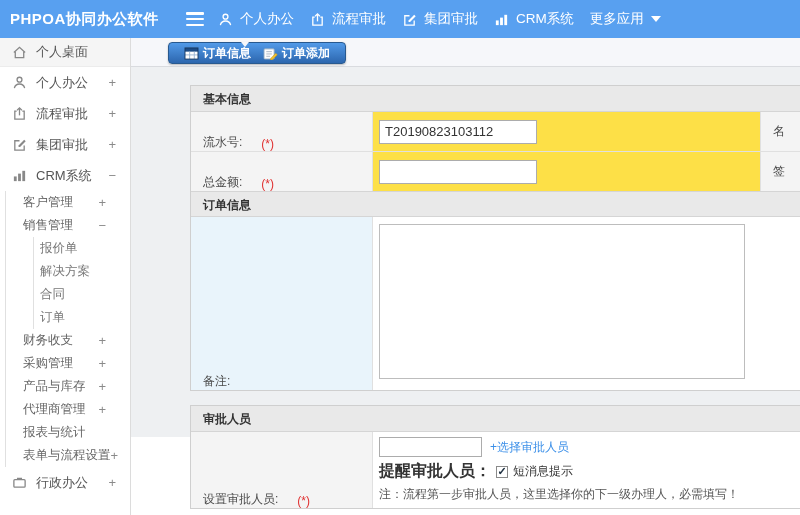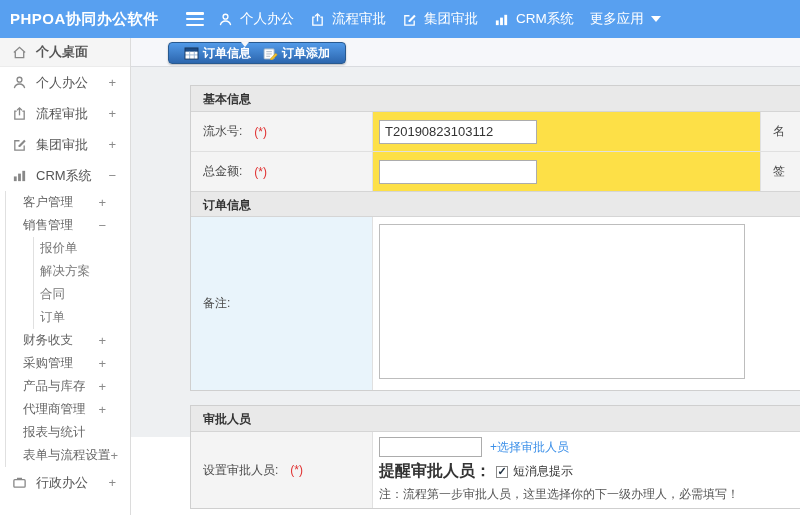--- a/index.html
+++ b/index.html
@@ -12,21 +12,21 @@
   .logo { position:absolute; left:10px; top:0; height:38px; line-height:38px; font-size:15px; font-weight:600; letter-spacing:.5px; }
   .hamburger { position:absolute; left:186px; top:12px; width:18px; height:14px; display:flex; flex-direction:column; justify-content:space-between; cursor:pointer; }
   .hamburger span { display:block; height:2.5px; background:#fff; border-radius:1px; }
   .nav-items { position:absolute; left:218px; top:0; height:38px; display:flex; align-items:center; gap:16px; }
   .nav-item { display:flex; align-items:center; gap:7px; font-size:13.5px; color:#fff; cursor:pointer; white-space:nowrap; }
   .nav-item svg { display:block; }
 
   
   .sidebar { position:absolute; left:0; top:38px; width:131px; height:477px; background:#fff; border-right:1px solid #dcdcdc; overflow:hidden; }
   .sb-item { display:flex; align-items:center; gap:9px; height:31px; padding:0 14px 0 12px; font-size:13px; color:#555; cursor:pointer; }
-  .sb-item.first { height:29px; background:#f5f5f5; border-bottom:1px solid #ececec;font-weight:bold; }
+  .sb-item.first { height:29px; background:#f5f5f5; border-bottom:1px solid #ececec; }
   .sb-ico { color:#888; flex:0 0 auto; }
   .sb-label { flex:0 1 auto; white-space:nowrap; }
   .sb-toggle { margin-left:auto; color:#8a8a8a; font-size:13px; }
   .sb-group { margin-left:5px; border-left:1px solid #e0e0e0; }
   .sb-sub { display:flex; align-items:center; height:23px; padding:0 24px 0 17px; font-size:12.5px; color:#666; cursor:pointer; white-space:nowrap; }
   .sb-group2 { margin-left:27px; border-left:1px solid #e0e0e0; }
   .sb-group2 .sb-sub { padding-left:6px; height:23px; color:#777; }
 
   
   .content { position:absolute; left:131px; top:38px; width:669px; height:399px; background:#eef0f2; }
@@ -37,21 +37,21 @@
   .tab { display:flex; align-items:center; gap:4px; color:#fff; font-size:12px; font-weight:bold; cursor:pointer; padding:0 6px; white-space:nowrap; }
   .notch { position:absolute; left:72px; top:-1px; width:0; height:0; border-left:4px solid transparent; border-right:4px solid transparent; border-top:5px solid #f6f7fa; }
 
   .content-body { position:relative; height:448px; }
   .form-wrap { position:absolute; left:59px; top:18px; width:920px; }
   .panel { background:#fff; border:1px solid #cfcfcf; }
   .panel + .panel { margin-top:14px; }
   .section-header { height:26px; line-height:26px; background:#e9e9e9; border-bottom:1px solid #d5d5d5; font-size:12px; font-weight:bold; color:#333; padding-left:12px; }
   .form-row { display:flex; align-items:stretch; border-bottom:1px solid #e0e0e0; min-height:40px; }
   .form-row:last-child { border-bottom:none; }
-  .label-cell { width:182px; flex:0 0 182px; background:#f4f4f4; border-right:1px solid #e0e0e0; display:flex; align-items:center; gap:12px; padding-left:12px; font-size:12px; color:#4a4a4a; }
+  .label-cell { width:182px; flex:0 0 182px; background:#f4f4f4; border-right:1px solid #e0e0e0; display:flex; align-items:flex-end; gap:19px; padding-left:12px; font-size:12px; color:#4a4a4a; }
   .req { color:#e03131; font-style:normal; font-size:12px; }
   .input-cell { width:388px; flex:0 0 388px; background:#fde047; border-right:1px solid #e0e0e0; display:flex; align-items:center; padding-left:6px; }
   .label-cell2 { flex:1 1 auto; background:#f4f4f4; display:flex; align-items:center; padding-left:12px; font-size:12px; color:#4a4a4a; overflow:hidden; }
   .txt-input { width:158px; height:24px; border:1px solid #acacac; font-size:13px; color:#333; padding:0 5px; font-family:"Liberation Sans",sans-serif; background:#fff; }
   .remark-row { min-height:171px; }
   .remark-label { background:#e9f4fb; }
   .remark-cell { flex:1 1 auto; background:#fff; padding:7px 0 7px 6px; }
   .remark-area { width:366px; height:155px; border:1px solid #bdbdbd; resize:none; font-family:"Liberation Sans",sans-serif; font-size:12px; padding:4px; }
   .approver-row { min-height:60px; }
   .approver-cell { flex:1 1 auto; background:#fff; padding:5px 0 5px 6px; font-size:12px; color:#555; }

